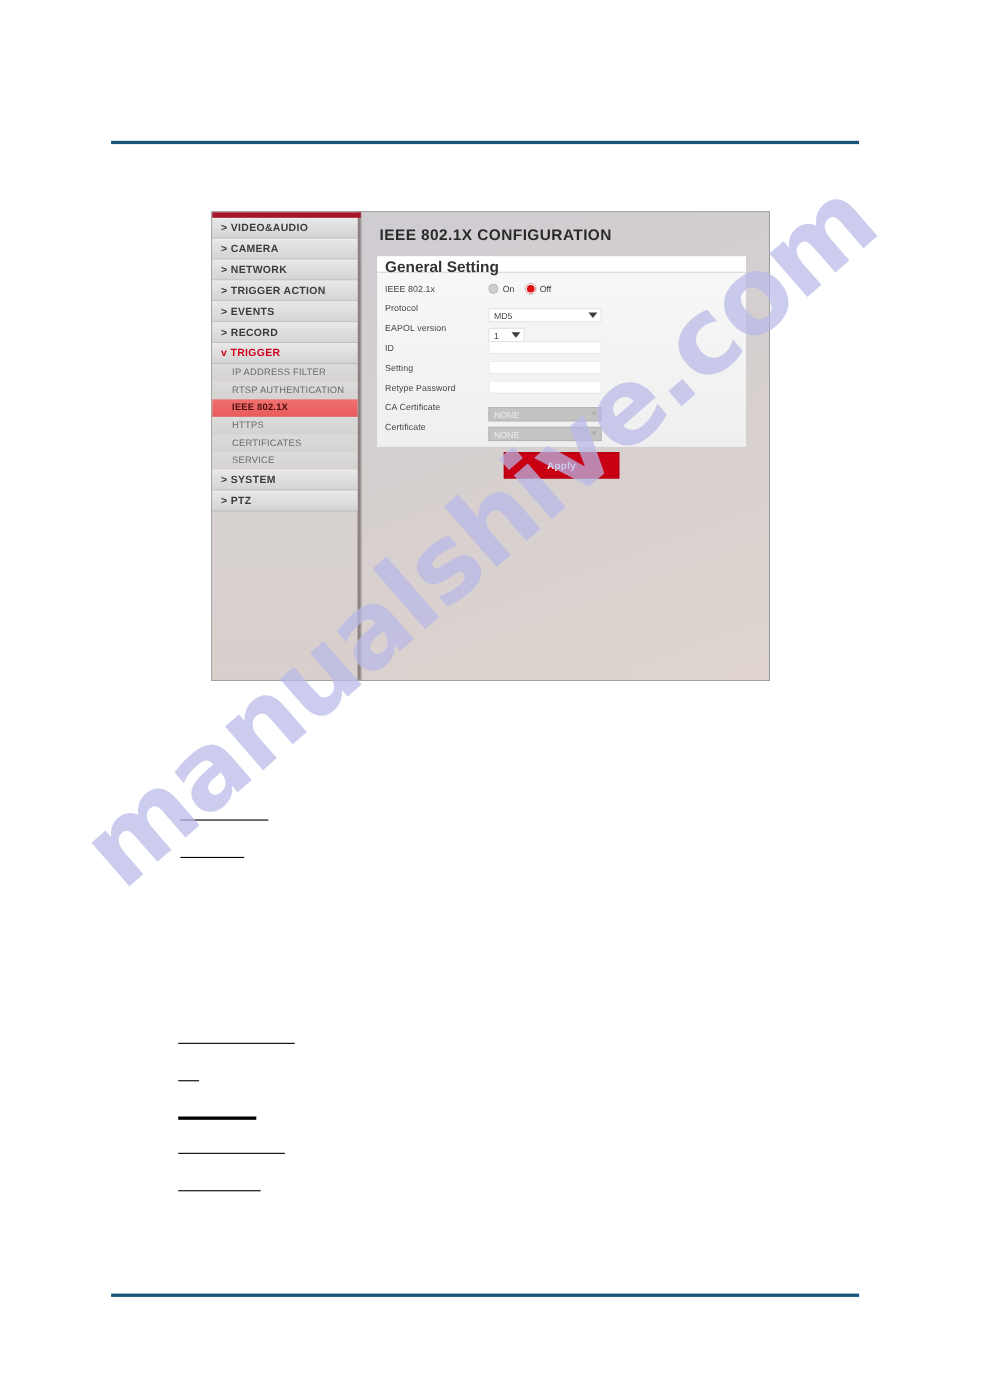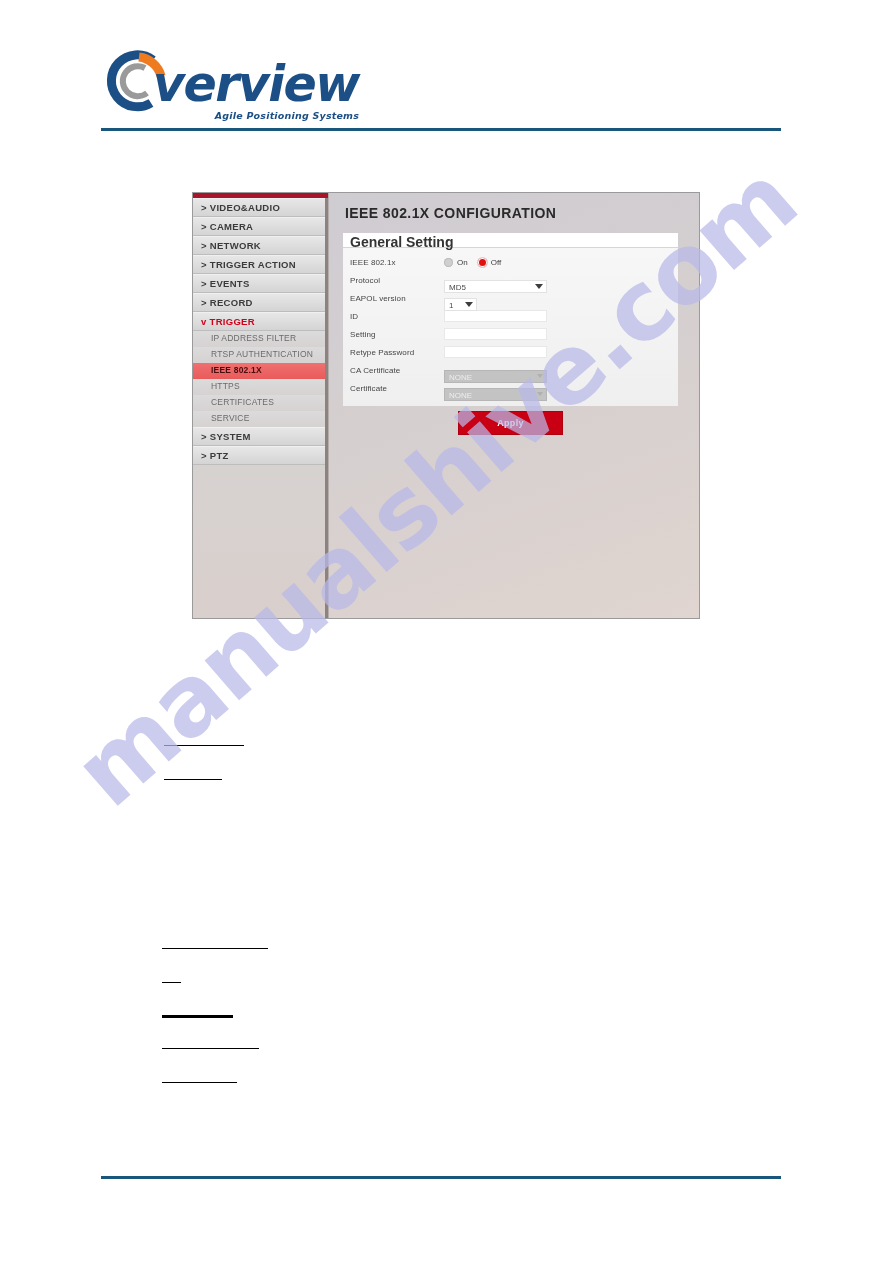--- a/index.html
+++ b/index.html
@@ -338,36 +338,20 @@
     position: absolute;
     background: #000000;
     height: 1px;
   }
   .redacted-line.thick { height: 2.5px; }
 </style>
 </head>
 <body>
 
 <div class="page-header">
-  <div class="logo-wrap">
-    <div class="logo-mark">
-      <svg width="68" height="68" viewBox="0 0 68 68" xmlns="http://www.w3.org/2000/svg">
-
-        <path d="M52 12 A26 26 0 1 0 50 55" fill="none" stroke="#1b4f86" stroke-width="9" stroke-linecap="butt"></path>
-
-        <path d="M38 9 A26 26 0 0 1 60 28" fill="none" stroke="#ef7b21" stroke-width="9" stroke-linecap="butt"></path>
-
-        <path d="M44 20 A15 15 0 1 0 46 45" fill="none" stroke="#9a9a9a" stroke-width="6" stroke-linecap="butt"></path>
-      </svg>
-    </div>
-    <div class="logo-text-block">
-      <div class="logo-word">verview</div>
-      <div class="logo-tagline">Agile Positioning Systems</div>
-    </div>
-  </div>
   <div class="rule-top"></div>
 </div>
 
 <div class="device-panel">
   <div class="panel-topbar"></div>
 
   <div class="sidebar">
 
     <div class="nav-top">&gt; VIDEO&amp;AUDIO</div>
     <div class="nav-top">&gt; CAMERA</div>

